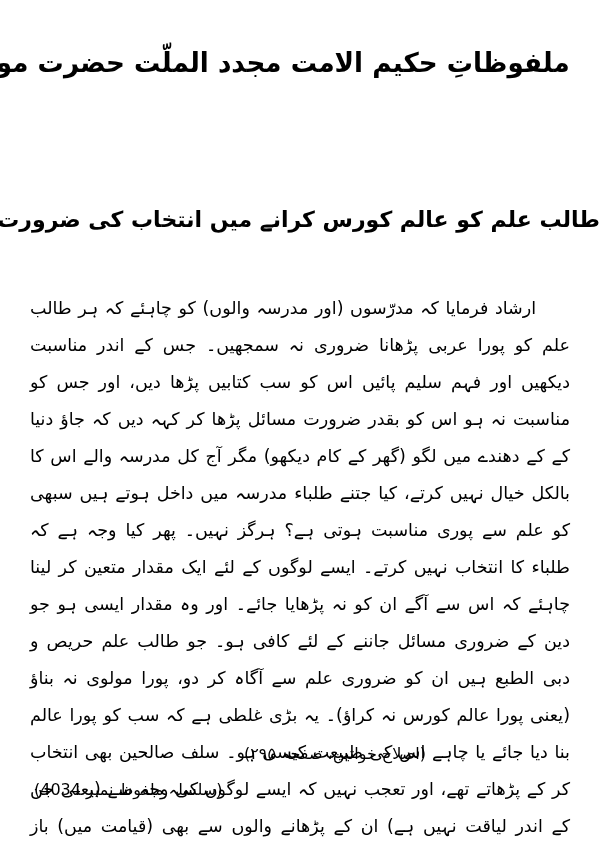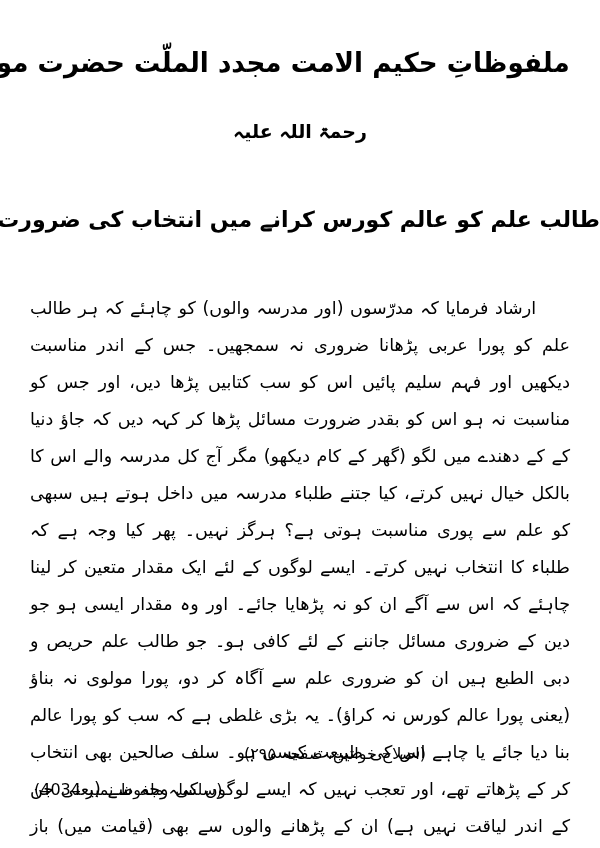--- a/index.html
+++ b/index.html
@@ -117,21 +117,20 @@
 </style>
 </head>
 <body>
 
 <div class="page">
 
   <div class="title-block">
     <h1 class="doc-title">ملفوظاتِ حکیم الامت مجدد الملّت حضرت مولانا محمد اشرف علی تھانوی</h1>
   </div>
 
-  <div class="honorific">رحمۃ اللہ علیہ</div>
 
   <div class="section-heading">طالب علم کو عالم کورس کرانے میں انتخاب کی ضرورت</div>
 
   <div class="body-text">ارشاد فرمایا کہ مدرّسوں (اور مدرسہ والوں) کو چاہئے کہ ہر طالب علم کو پورا عربی پڑھانا ضروری نہ سمجھیں۔ جس کے اندر مناسبت دیکھیں اور فہم سلیم پائیں اس کو سب کتابیں پڑھا دیں، اور جس کو مناسبت نہ ہو اس کو بقدر ضرورت مسائل پڑھا کر کہہ دیں کہ جاؤ دنیا کے کے دھندے میں لگو (گھر کے کام دیکھو) مگر آج کل مدرسہ والے اس کا بالکل خیال نہیں کرتے، کیا جتنے طلباء مدرسہ میں داخل ہوتے ہیں سبھی کو علم سے پوری مناسبت ہوتی ہے؟ ہرگز نہیں۔ پھر کیا وجہ ہے کہ طلباء کا انتخاب نہیں کرتے۔ ایسے لوگوں کے لئے ایک مقدار متعین کر لینا چاہئے کہ اس سے آگے ان کو نہ پڑھایا جائے۔ اور وہ مقدار ایسی ہو جو دین کے ضروری مسائل جاننے کے لئے کافی ہو۔ جو طالب علم حریص و دبی الطبع ہیں ان کو ضروری علم سے آگاہ کر دو، پورا مولوی نہ بناؤ (یعنی پورا عالم کورس نہ کراؤ)۔ یہ بڑی غلطی ہے کہ سب کو پورا عالم بنا دیا جائے یا چاہے اس کی طبیعت کیسی ہو۔ سلف صالحین بھی انتخاب کر کے پڑھاتے تھے، اور تعجب نہیں کہ ایسے لوگوں کی وجہ سے (یعنی جن کے اندر لیاقت نہیں ہے) ان کے پڑھانے والوں سے بھی (قیامت میں) باز پرس ہو، جب کہ قرائن سے معلوم ہو کہ یہ ایسے (نا اہل و ناکارہ) ہوں گے۔ لندن میں ایک جماعت انتخاب کنندگان کی ہے، وہ جس کو جس تعلیم کے قابل دیکھتے ہیں اسی کی تعلیم دیتے ہیں، اسی طرح مدرسہ والوں کو کرنا چاہئے۔</div>
 
   <div class="citation-source">(اصلاح خواتین، صفحہ ۲۹۵)</div>
 
   <div class="citation-serial">(سلسلہ ملفوظ نمبر 4034)</div>
 
 </div>

